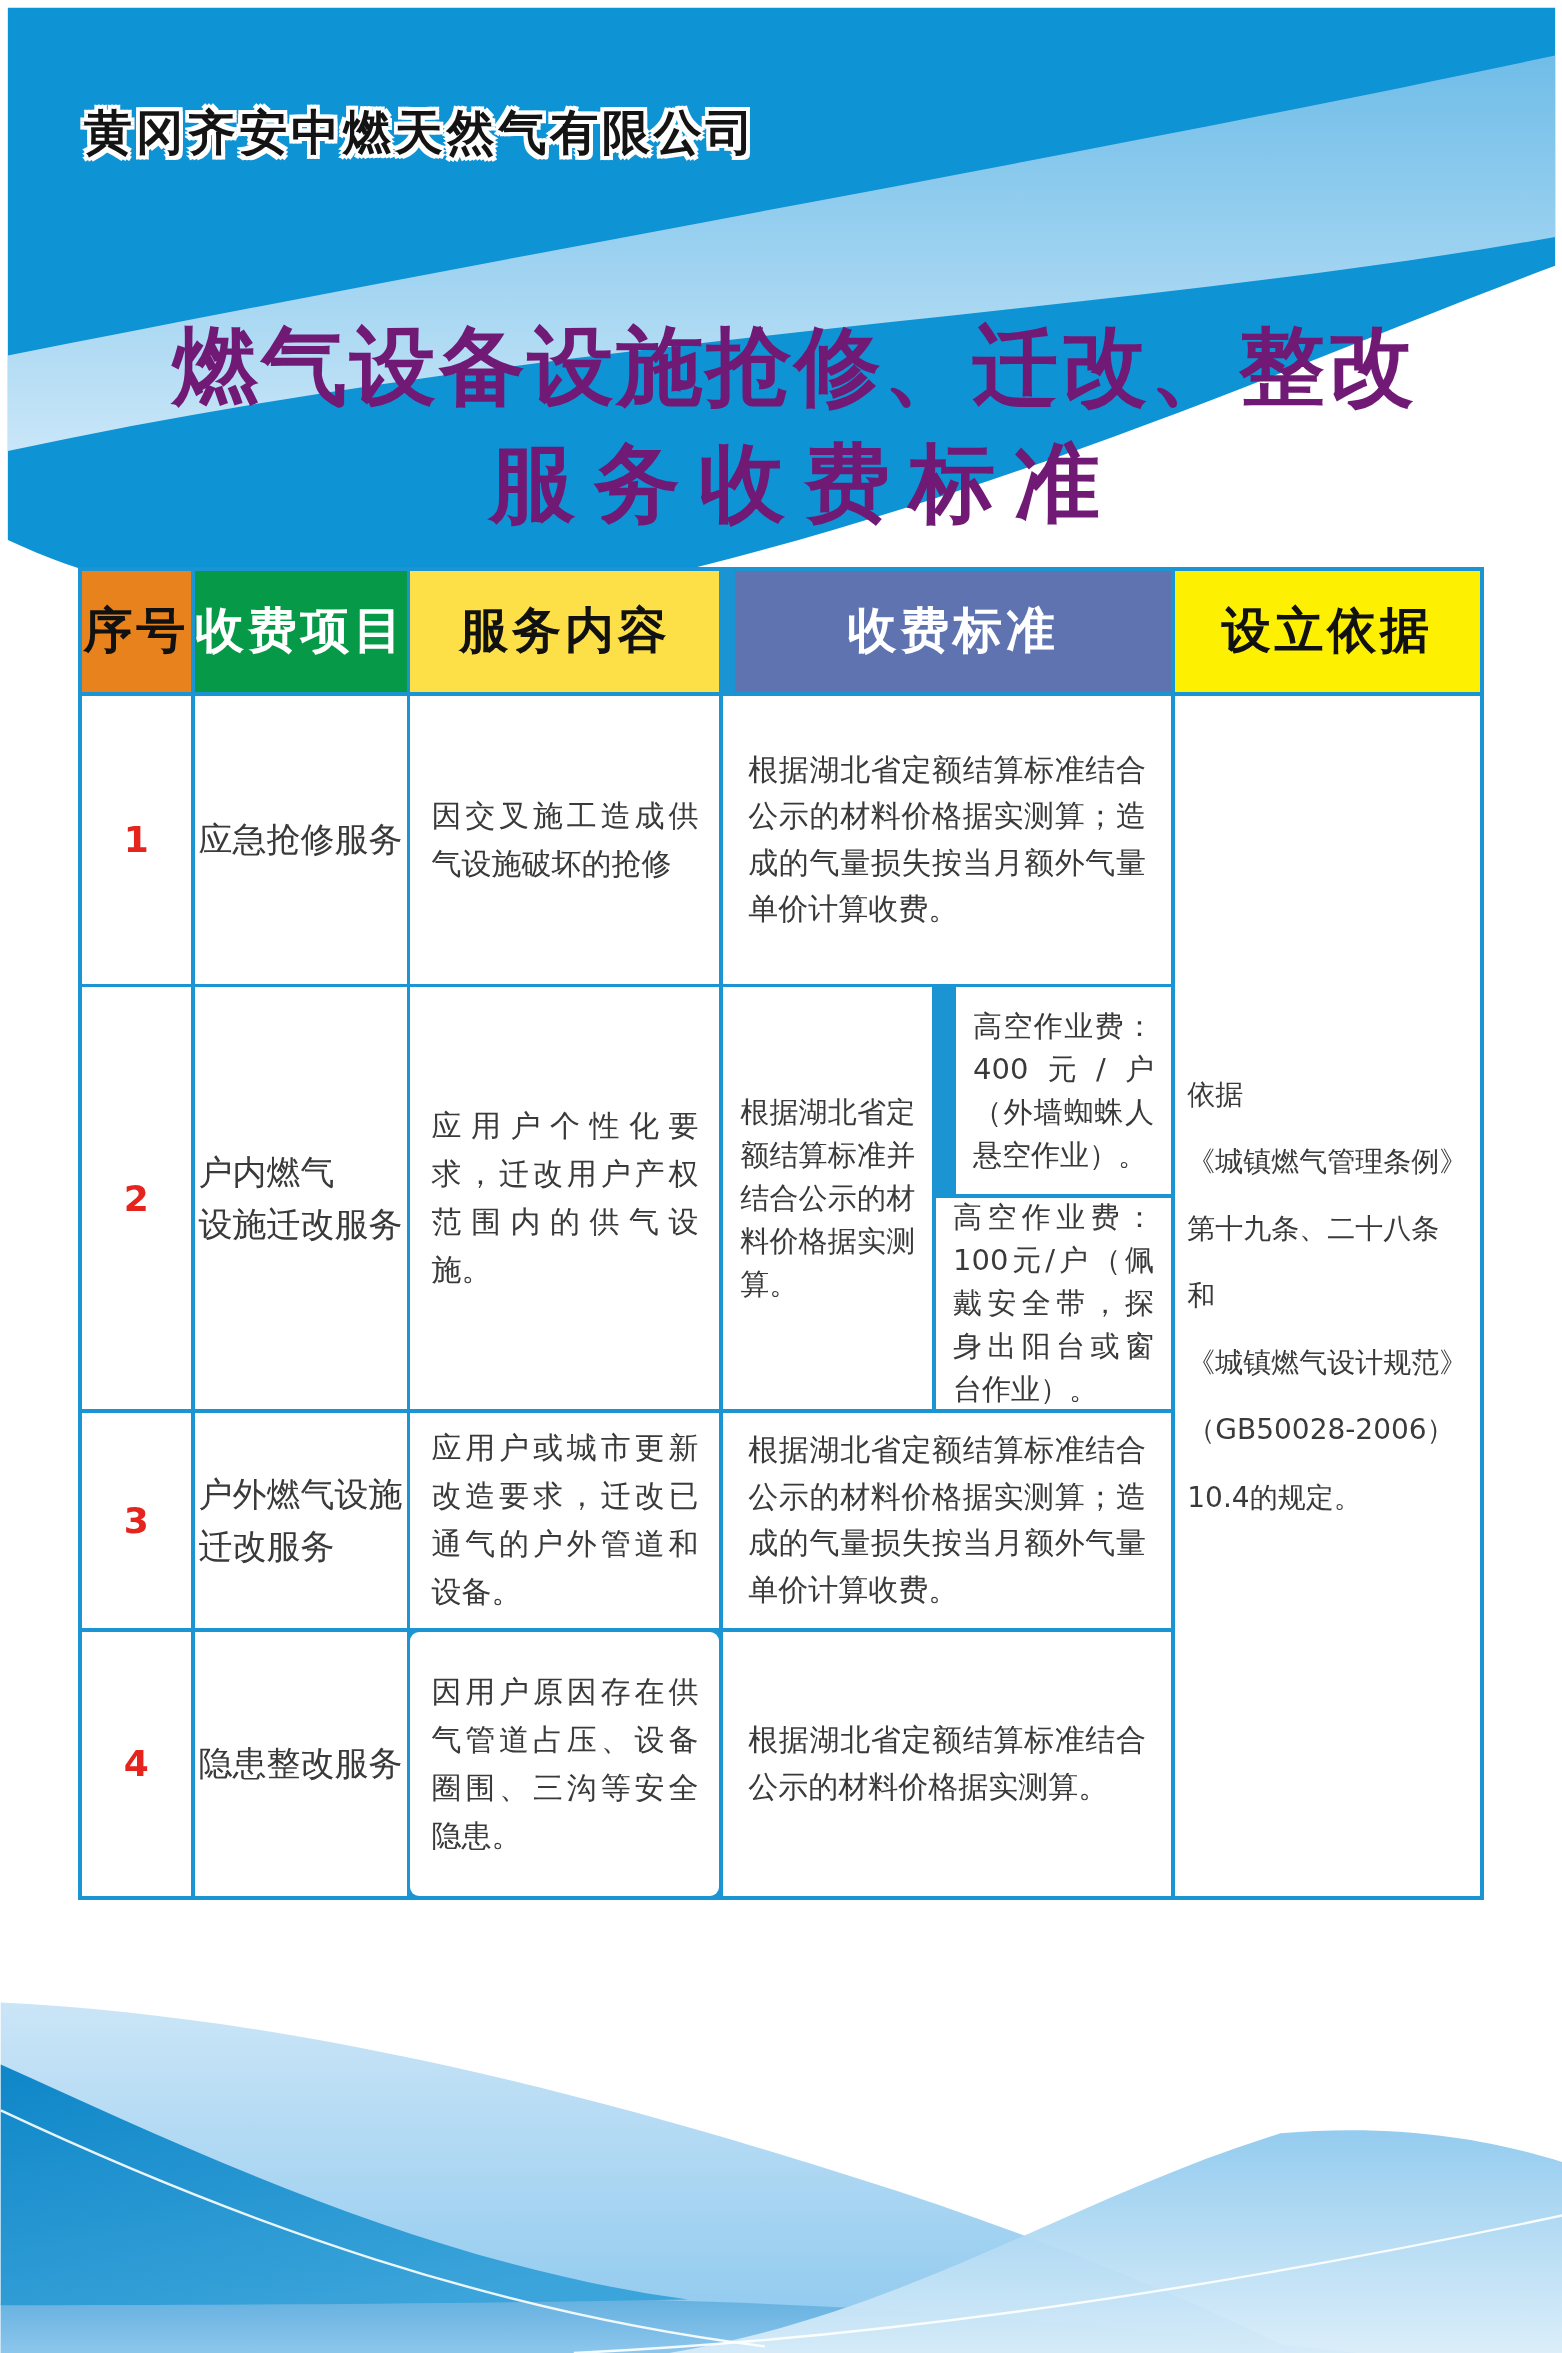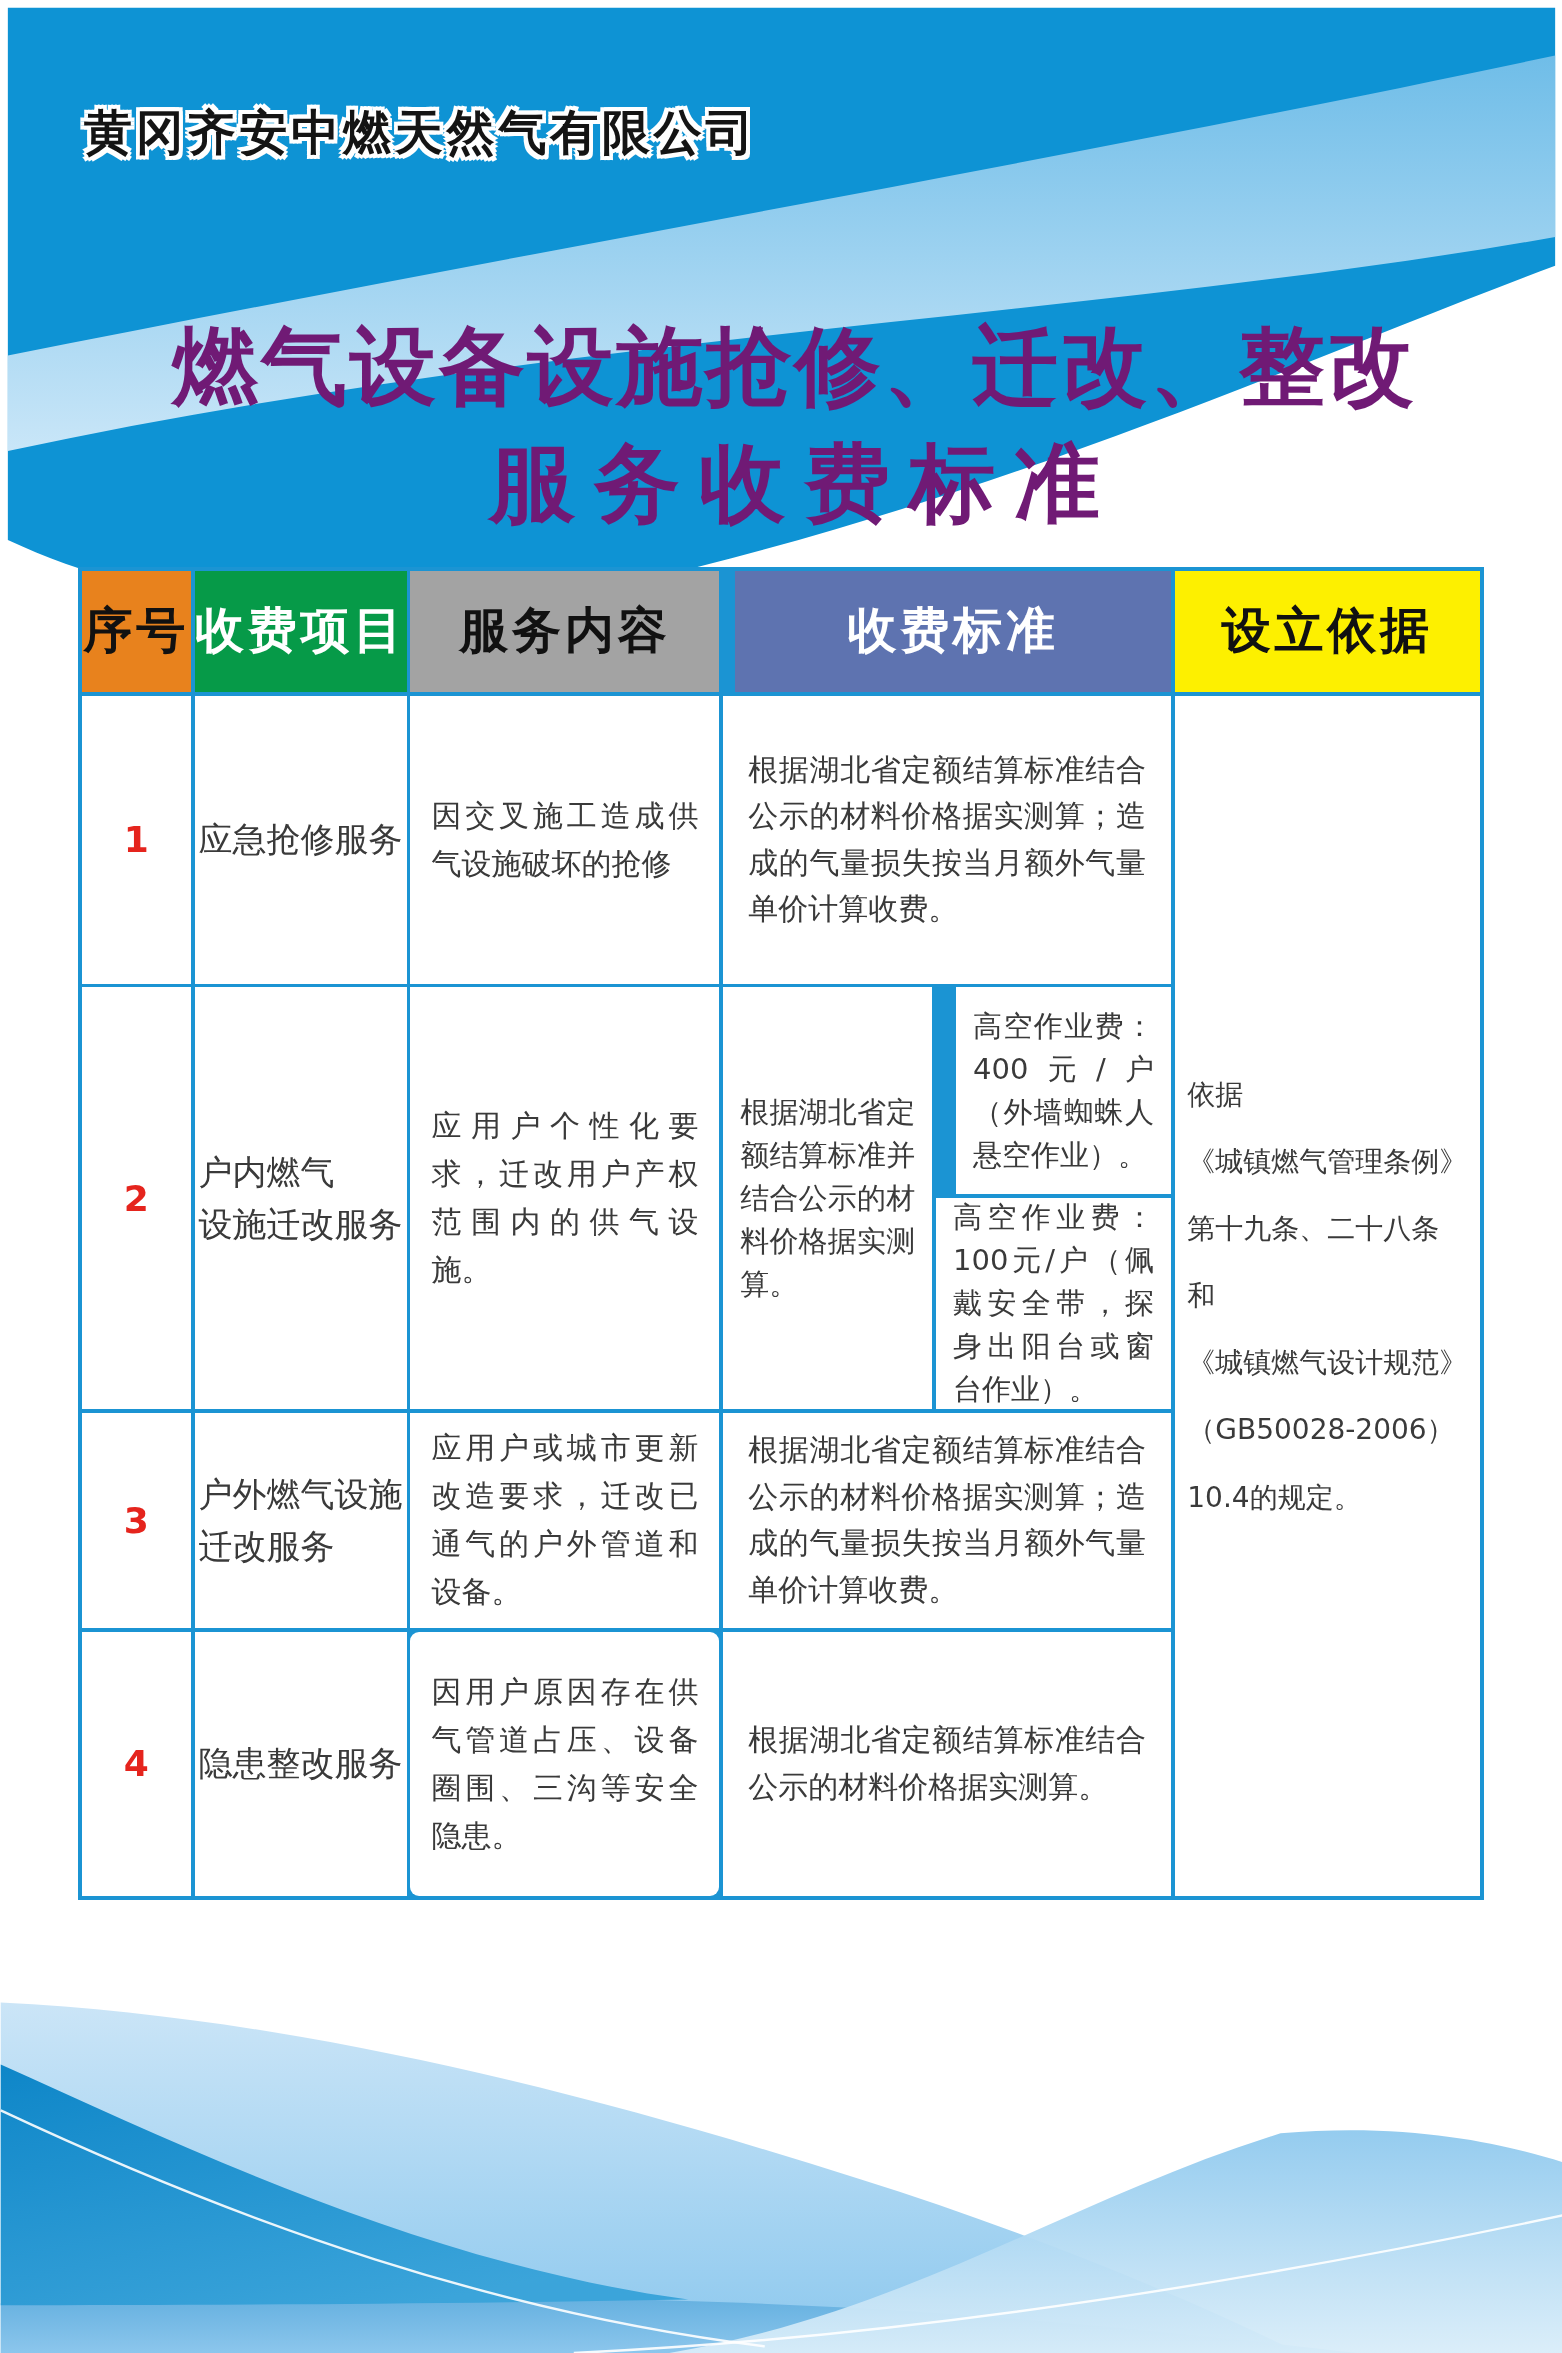--- a/index.html
+++ b/index.html
@@ -30,21 +30,21 @@
     background:#1b94d3;
     display:grid;box-sizing:border-box;padding:3.8px;gap:3.8px;
     grid-template-columns:109px 212px 309px 209px 235px 305px;
     grid-template-rows:121px 288px 207px 211px 215px 264px;
   }
   .cell{background:#ffffff;display:flex;align-items:center;justify-content:center;overflow:hidden;}
   .hdr{font-size:49px;font-weight:bold;letter-spacing:3.8px;color:#111;}
   .hdr-white{color:#ffffff;}
   .c-orange{background:#e8821d;}
   .c-green{background:#069a48;}
-  .c-pink{background:#a3a3a3;}
+  .c-pink{background:#fde047;}
   .c-slate{background:#5e73b0;}
   .c-yellow{background:#fdf000;}
   .num{font-size:36px;font-weight:bold;color:#e5241d;}
   .item{font-size:34px;color:#3a3a3a;text-align:left;line-height:1.55;white-space:pre-line;}
   .service{display:block;width:100%;box-sizing:border-box;padding:0 21px;
     font-size:30px;color:#3a3a3a;line-height:1.6;text-align:justify;text-align-last:left;}
   .standard{display:block;width:100%;box-sizing:border-box;padding:0 25px;
     font-size:30px;color:#3a3a3a;line-height:1.55;text-align:justify;text-align-last:left;}
   .standard-narrow{padding:0 17px;font-size:29px;line-height:1.48;}
   .basis{font-size:28px;color:#3a3a3a;text-align:left;line-height:2.4;white-space:pre-line;}

